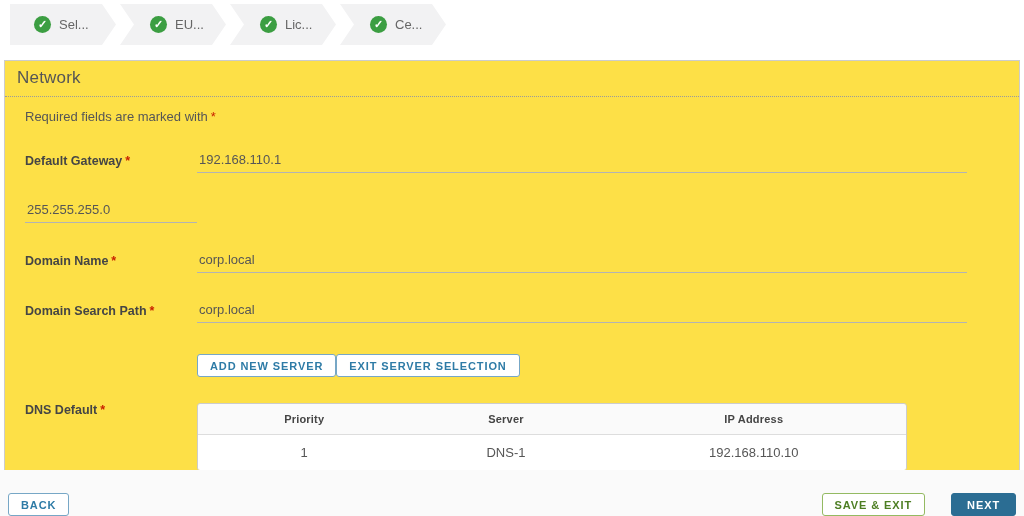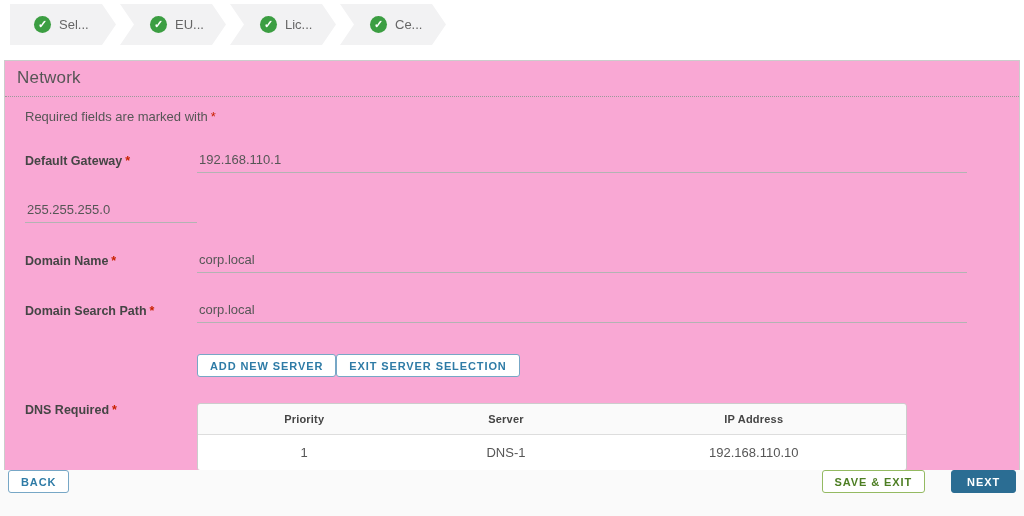--- a/index.html
+++ b/index.html
@@ -45,21 +45,21 @@
   .step-label {
     font-size: 13px;
     color: #666666;
     white-space: nowrap;
   }
 
   
   .panel {
     margin: 11px 4px 0 4px;
     border: 1px solid #cccccc;
-    background: #f9a8d4;
+    background: #fde047;
   }
   .panel-header {
     padding: 7px 12px 8px 12px;
     border-bottom: 1px dotted #9a9a9a;
   }
   .panel-title {
     font-size: 17px;
     font-weight: 400;
     color: #565656;
     letter-spacing: 0.2px;
@@ -178,21 +178,21 @@
   .col-server   { width: 27%; }
   .col-ip       { width: 43%; }
 
   
   .footer {
     position: absolute;
     left: 0; right: 0; bottom: 0;
     height: 46px;
     background: #fafafa;
     display: flex;
-    align-items: flex-start;
+    align-items: flex-end;
     justify-content: space-between;
     padding: 0 8px;
   }
   .footer-right { display: flex; gap: 26px; }
 </style>
 </head>
 <body>
 
 <div class="stepper">
   <div class="step first">
@@ -251,21 +251,21 @@
     <div class="server-buttons-row">
       <div></div>
       <div class="server-buttons">
         <button class="btn btn-outline-blue">ADD NEW SERVER</button>
         <button class="btn btn-outline-blue">EXIT SERVER SELECTION</button>
       </div>
     </div>
 
     <div class="dns-row">
       <div class="field-label">
-        <span>DNS Required</span><span class="req">*</span>
+        <span>DNS Default</span><span class="req">*</span>
       </div>
       <div class="dns-table-wrap">
         <table class="dns-table">
           <thead>
             <tr>
               <th class="col-priority">Priority</th>
               <th class="col-server">Server</th>
               <th class="col-ip">IP Address</th>
             </tr>
           </thead>

